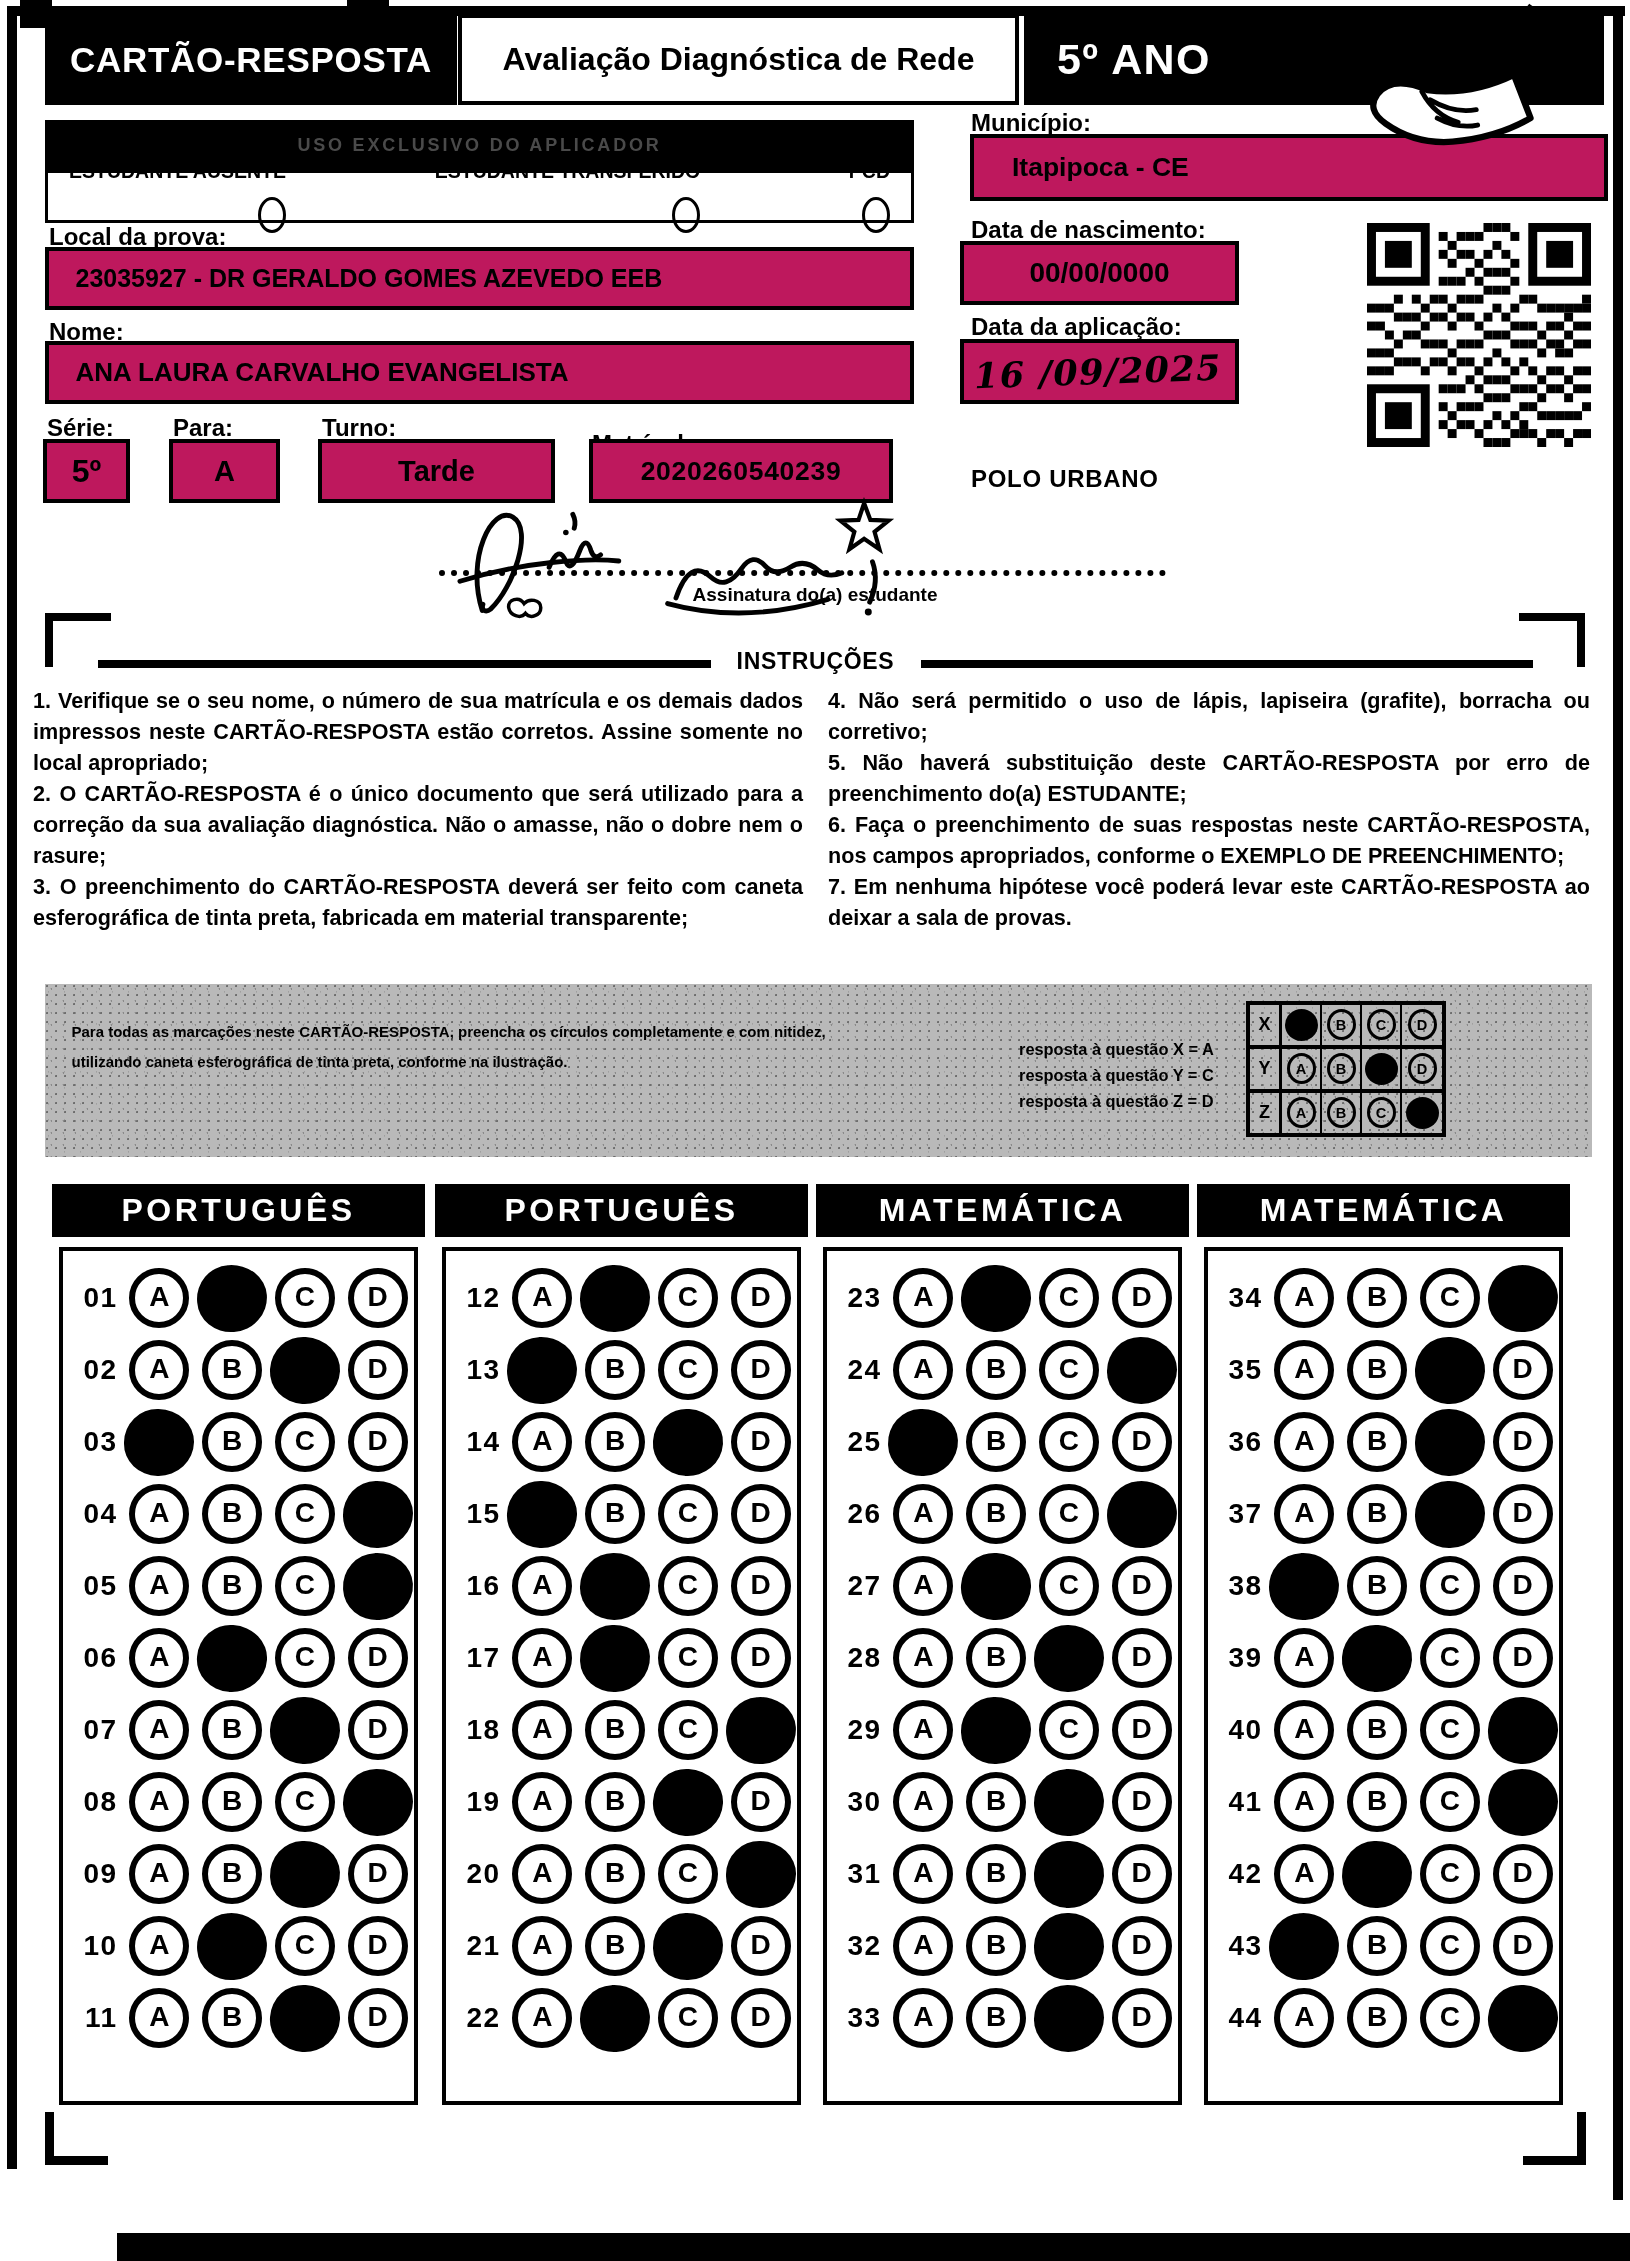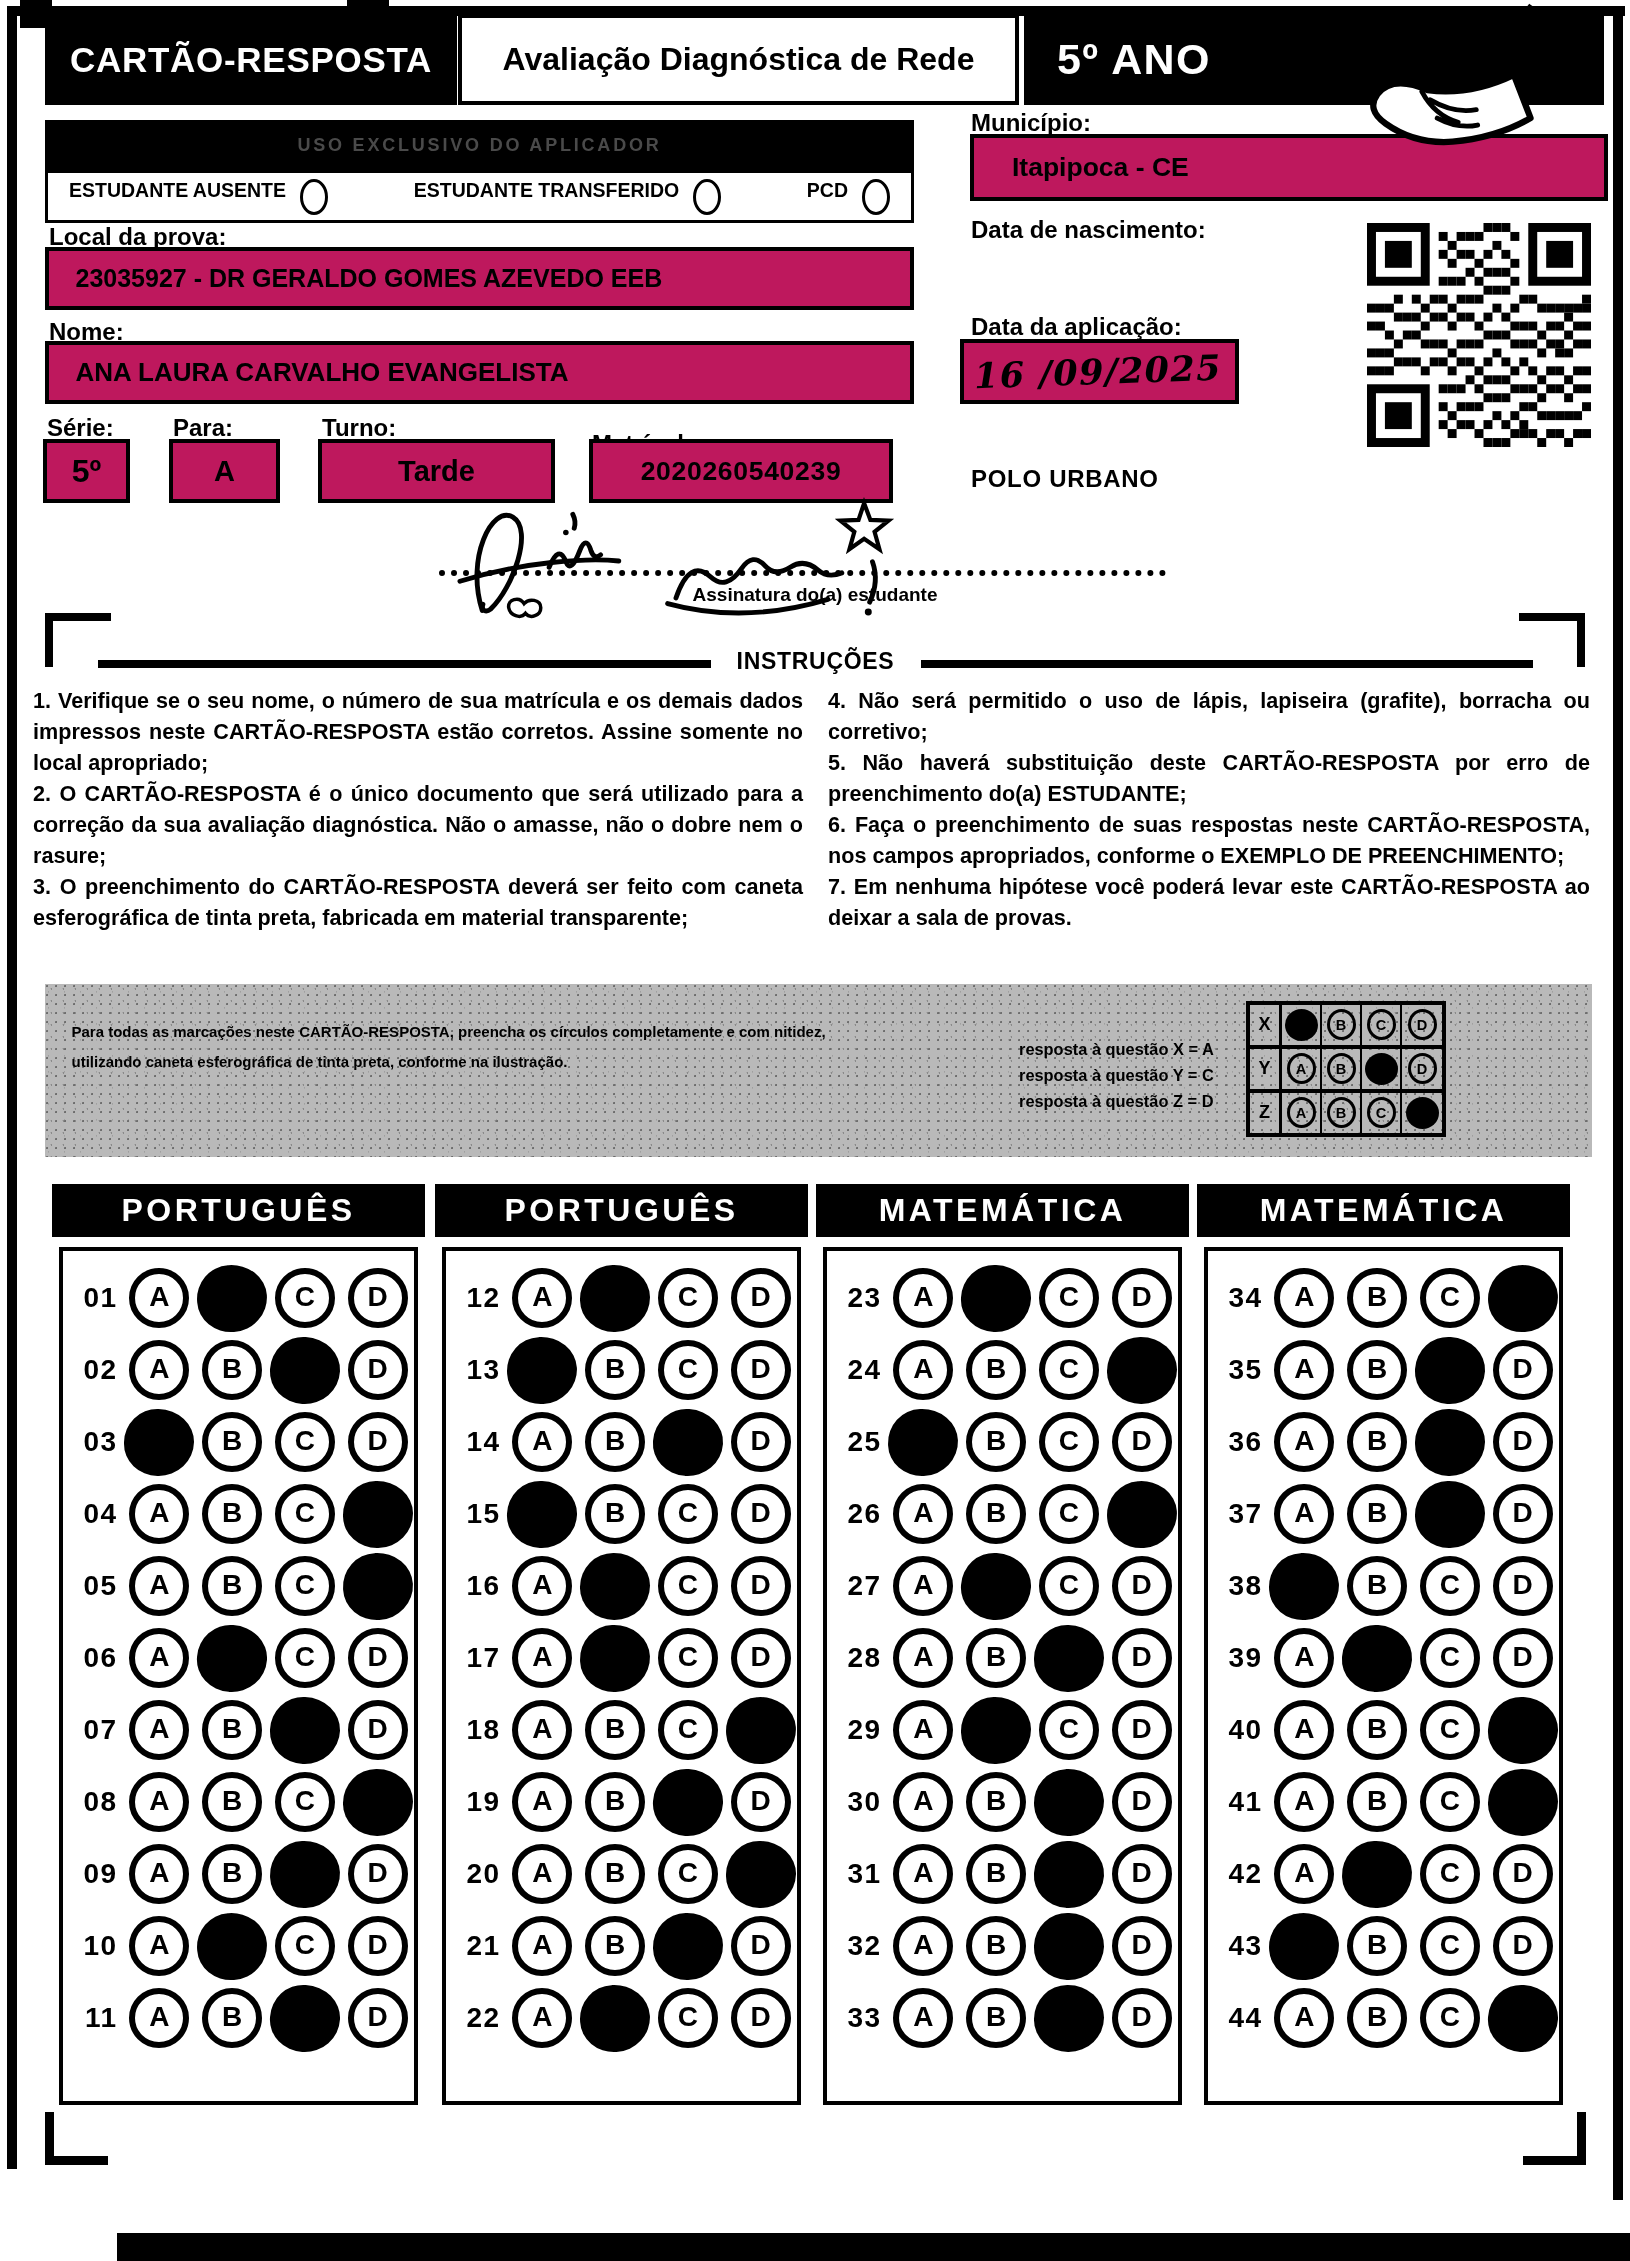--- a/index.html
+++ b/index.html
@@ -20,21 +20,21 @@
   .bottom-bar { left:117px; top:2233px; width:1514px; height:28px; }
 
   
   .hdr-title { left:45px; top:14px; width:412px; height:91px; color:#fff; font-size:35px; letter-spacing:0.7px; }
   .hdr-sub { left:458px; top:14px; width:561px; height:91px; border:4.9px solid #000; font-size:32px; background:#fff; }
   .hdr-grade { left:1024px; top:14px; width:580px; height:91px; color:#fff; font-size:43px; display:flex; align-items:center; padding-left:33px; letter-spacing:1.4px; }
 
   
   .uso-bar { left:45px; top:120px; width:869px; height:50px; color:#4a4a4a; font-size:18px; letter-spacing:2.8px; }
   .flags-row { left:45px; top:170px; width:869px; height:53px; border:3.5px solid #000; display:flex; align-items:center; justify-content:space-between; padding:0 21px; background:#fff; }
-  .flag { display:flex; align-items:flex-start; gap:14px; }
+  .flag { display:flex; align-items:flex-end; gap:14px;flex-direction:column; }
   .flag-label { font-size:19.5px; }
   .flag-circle { width:28px; height:36px; border:3.5px solid #000; border-radius:50%; display:inline-block; }
 
   
   .flabel { font-size:24px; }
   .fbox { border:4.2px solid #000; display:flex; align-items:center; background:#be185d; }
   .local-label { left:49px; top:223px; }
   .local-box { left:45px; top:247px; width:869px; height:63px; padding-left:26.5px; font-size:25px; }
   .nome-label { left:49px; top:318px; }
   .nome-box { left:45px; top:341px; width:869px; height:63px; padding-left:26.5px; font-size:26px; }
@@ -164,20 +164,23 @@
   <div class="abs flabel matricula-label">Matrícula:</div>
   <div class="abs fbox matricula-box">
     <span>2020260540239</span>
   </div>
 
   <div class="abs flabel municipio-label">Município:</div>
   <div class="abs fbox municipio-box">
     <span>Itapipoca - CE</span>
   </div>
   <div class="abs flabel nascimento-label">Data de nascimento:</div>
+  <div class="abs fbox nascimento-box">
+    <span>00/00/0000</span>
+  </div>
   <div class="abs flabel aplicacao-label">Data da aplicação:</div>
   <div class="abs fbox aplicacao-box">
     <span class="handwrite">16 /09/2025</span>
   </div>
   <div class="abs polo">POLO URBANO</div>
   <div class="abs qr-wrap">
     <svg viewBox="0 0 322 322" width="224" height="224">
         <rect x="167.44" y="0" width="12.88" height="12.88" fill="#000"></rect>
         <rect x="180.32000000000002" y="0" width="12.88" height="12.88" fill="#000"></rect>
         <rect x="193.20000000000002" y="0" width="12.88" height="12.88" fill="#000"></rect>

